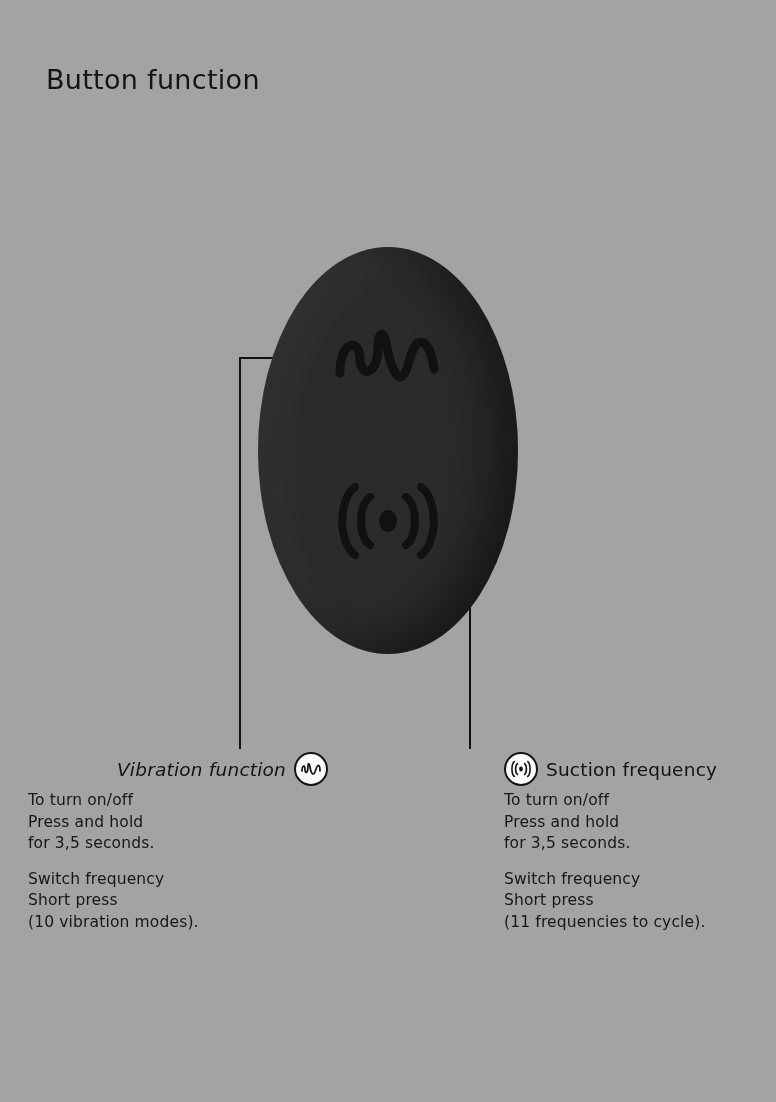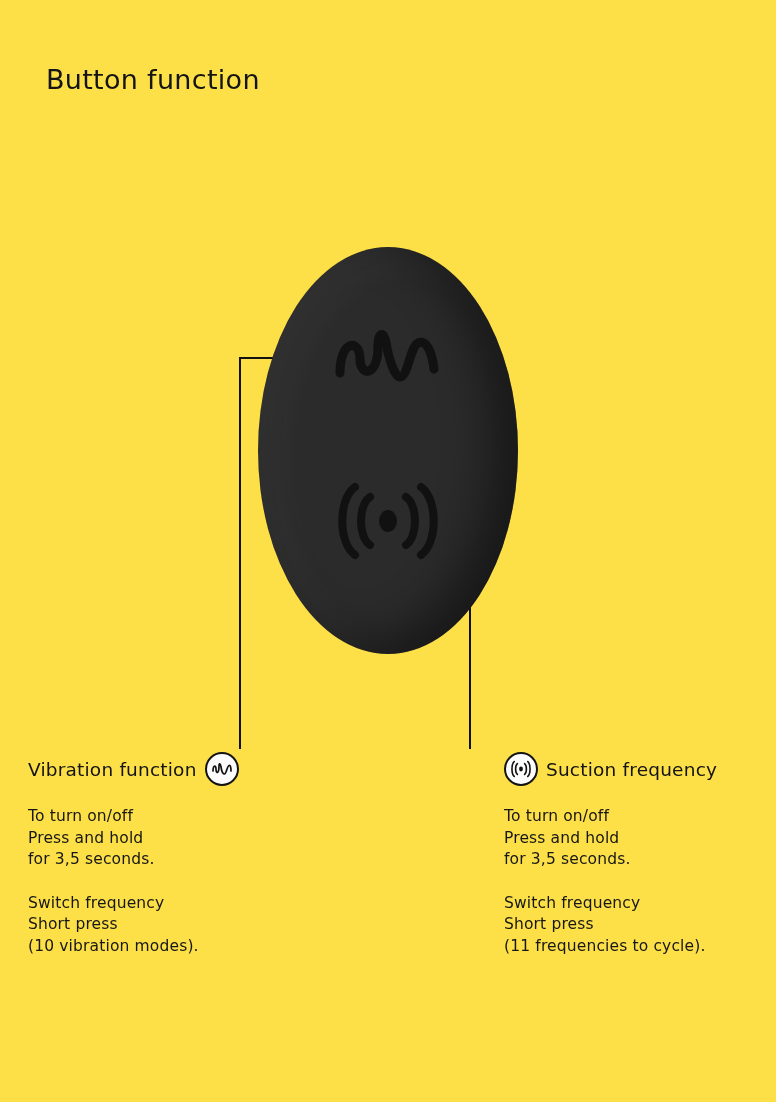--- a/index.html
+++ b/index.html
@@ -12,21 +12,21 @@
     height: 1102px;
     position: relative;
     overflow: hidden;
     font-family: "DejaVu Sans", sans-serif;
     color: #1b1b1b;
   }
 
   #page {
     position: absolute;
     inset: 0;
-    background: #fde047;
+    background: #a3a3a3;
   }
 
   
   .page-title {
     position: absolute;
     left: 46px;
     top: 64px;
     font-size: 27px;
     font-weight: 400;
     letter-spacing: 0.3px;
@@ -98,21 +98,21 @@
   }
   .callout-left  { left: 28px; }
   .callout-right { left: 504px; }
 
   .callout-head {
     display: flex;
     align-items: center;
     gap: 8px;
     height: 34px;
   }
-  .callout-left .callout-head { flex-direction: row-reverse; justify-content: flex-start; }
+  .callout-left .callout-head { flex-direction: row-reverse; justify-content: flex-end; font-style: italic; }
   .callout-left .callout-head { flex-direction: row; }
 
   .callout-title {
     font-size: 18.5px;
     font-weight: 400;
     color: #131313;
     white-space: nowrap;
     letter-spacing: 0.2px;
   }
 
@@ -131,22 +131,22 @@
   .callout-left .callout-head .badge { order: 2; }
   .callout-left .callout-head .callout-title { order: 1; }
 
   .para {
     font-size: 15.5px;
     line-height: 21.5px;
     color: #171717;
     white-space: pre-line;
     letter-spacing: 0.15px;
   }
-  .para-1 { margin-top: 20px; }
-  .para-2 { margin-top: 22px; }
+  .para-1 { margin-top: 4px; }
+  .para-2 { margin-top: 14px; }
 
   svg { display: block; }
 </style>
 </head>
 <body>
 
 <div id="page">
 
   <div class="page-title">Button function</div>
 

